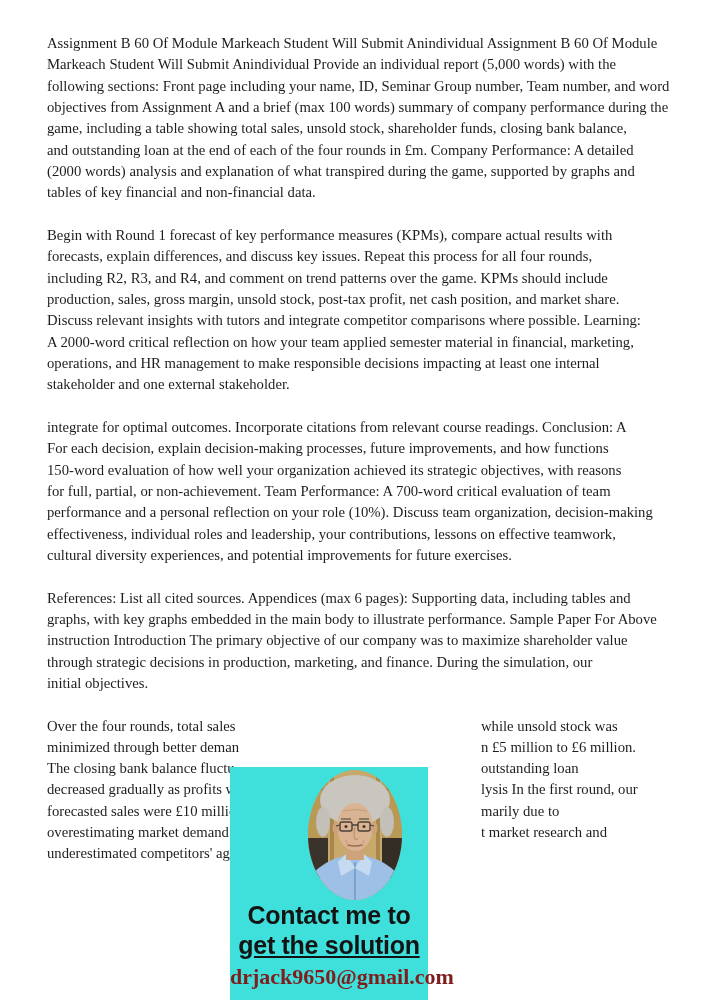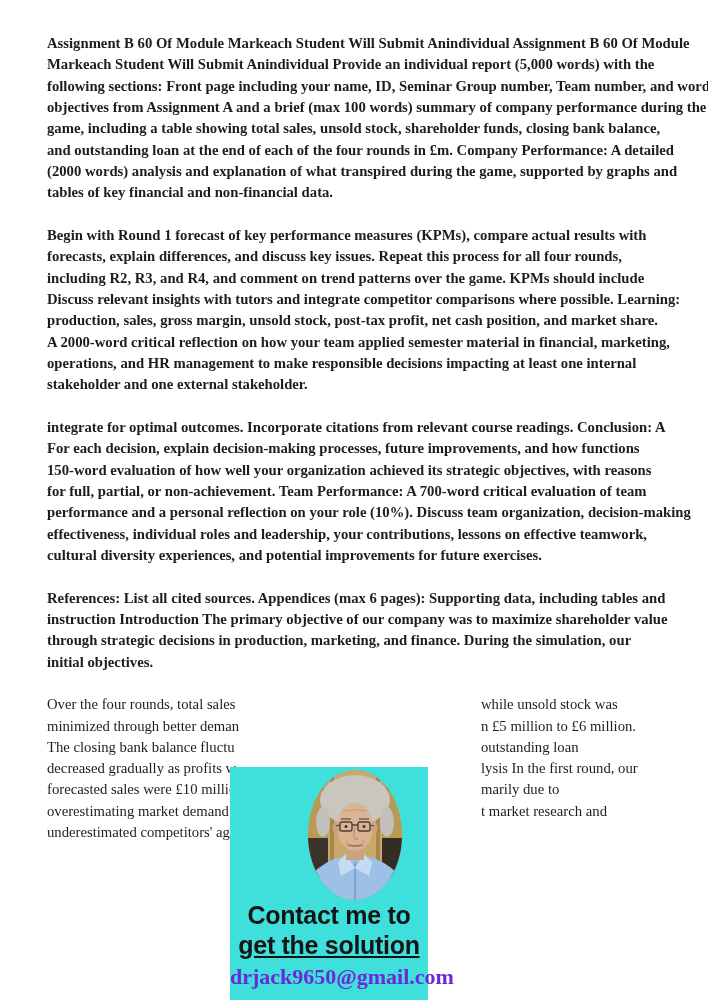--- a/index.html
+++ b/index.html
@@ -14,21 +14,21 @@
     position: absolute;
     left: 47px; top: 33px;
     width: 616px;
     font-family: "Liberation Serif", serif;
     font-size: 14.7px;
     line-height: 21.33px;
     color: #1d1d1d;
   }
   .para { margin: 0 0 21.33px 0; }
   .para:last-child { margin-bottom: 0; }
-  .line { white-space: nowrap; height: 21.33px; font-weight: bold; }
+  .line { white-space: nowrap; height: 21.33px; }
   .split-line { position: relative; height: 21.33px; white-space: nowrap; }
   .split-line .right-frag {
     position: absolute; left: 434px; top: 0; white-space: nowrap;
   }
   .overlay {
     position: absolute;
     left: 230px; top: 767px;
     width: 198px; height: 240px;
   }
   .photo-wrap {
@@ -46,58 +46,59 @@
     color: #141414;
   }
   .contact-1 { top: 133px; }
   .contact-2 { top: 163px; text-decoration: underline; }
   .contact-email {
     position: absolute; left: 0; top: 197px; width: 100%;
     text-align: center;
     font-family: "Liberation Serif", serif;
     font-weight: 700;
     font-size: 22px; line-height: 25px;
-    color: #6d28d9;
+    color: #7f1d1d;
   }
 </style>
 </head>
 <body>
 
 <div class="doc">
     <div class="para">
       <div class="line">Assignment B 60 Of Module Markeach Student Will Submit Anindividual Assignment B 60 Of Module</div>
       <div class="line">Markeach Student Will Submit Anindividual Provide an individual report (5,000 words) with the</div>
       <div class="line">following sections: Front page including your name, ID, Seminar Group number, Team number, and word</div>
       <div class="line">objectives from Assignment A and a brief (max 100 words) summary of company performance during the</div>
       <div class="line">game, including a table showing total sales, unsold stock, shareholder funds, closing bank balance,</div>
       <div class="line">and outstanding loan at the end of each of the four rounds in £m. Company Performance: A detailed</div>
       <div class="line">(2000 words) analysis and explanation of what transpired during the game, supported by graphs and</div>
       <div class="line">tables of key financial and non-financial data.</div>
     </div>
     <div class="para">
       <div class="line">Begin with Round 1 forecast of key performance measures (KPMs), compare actual results with</div>
       <div class="line">forecasts, explain differences, and discuss key issues. Repeat this process for all four rounds,</div>
       <div class="line">including R2, R3, and R4, and comment on trend patterns over the game. KPMs should include</div>
+      <div class="line">production, sales, gross margin, unsold stock, post-tax profit, net cash position, and market share.</div>
       <div class="line">Discuss relevant insights with tutors and integrate competitor comparisons where possible. Learning:</div>
-      <div class="line">production, sales, gross margin, unsold stock, post-tax profit, net cash position, and market share.</div>
       <div class="line">A 2000-word critical reflection on how your team applied semester material in financial, marketing,</div>
       <div class="line">operations, and HR management to make responsible decisions impacting at least one internal</div>
       <div class="line">stakeholder and one external stakeholder.</div>
     </div>
     <div class="para">
       <div class="line">integrate for optimal outcomes. Incorporate citations from relevant course readings. Conclusion: A</div>
       <div class="line">For each decision, explain decision-making processes, future improvements, and how functions</div>
       <div class="line">150-word evaluation of how well your organization achieved its strategic objectives, with reasons</div>
       <div class="line">for full, partial, or non-achievement. Team Performance: A 700-word critical evaluation of team</div>
       <div class="line">performance and a personal reflection on your role (10%). Discuss team organization, decision-making</div>
       <div class="line">effectiveness, individual roles and leadership, your contributions, lessons on effective teamwork,</div>
       <div class="line">cultural diversity experiences, and potential improvements for future exercises.</div>
     </div>
     <div class="para">
       <div class="line">References: List all cited sources. Appendices (max 6 pages): Supporting data, including tables and</div>
+      <div class="line">graphs, with key graphs embedded in the main body to illustrate performance. Sample Paper For Above</div>
       <div class="line">instruction Introduction The primary objective of our company was to maximize shareholder value</div>
       <div class="line">through strategic decisions in production, marketing, and finance. During the simulation, our</div>
       <div class="line">initial objectives.</div>
     </div>
     <div class="para">
       <div class="split-line"><span>Over the four rounds, total sales</span><span class="right-frag">while unsold stock was</span></div>
       <div class="split-line"><span>minimized through better deman</span><span class="right-frag">n £5 million to £6 million.</span></div>
       <div class="split-line"><span>The closing bank balance fluctu</span><span class="right-frag">outstanding loan</span></div>
       <div class="split-line"><span>decreased gradually as profits w</span><span class="right-frag">lysis In the first round, our</span></div>
       <div class="split-line"><span>forecasted sales were £10 millio</span><span class="right-frag">marily due to</span></div>

